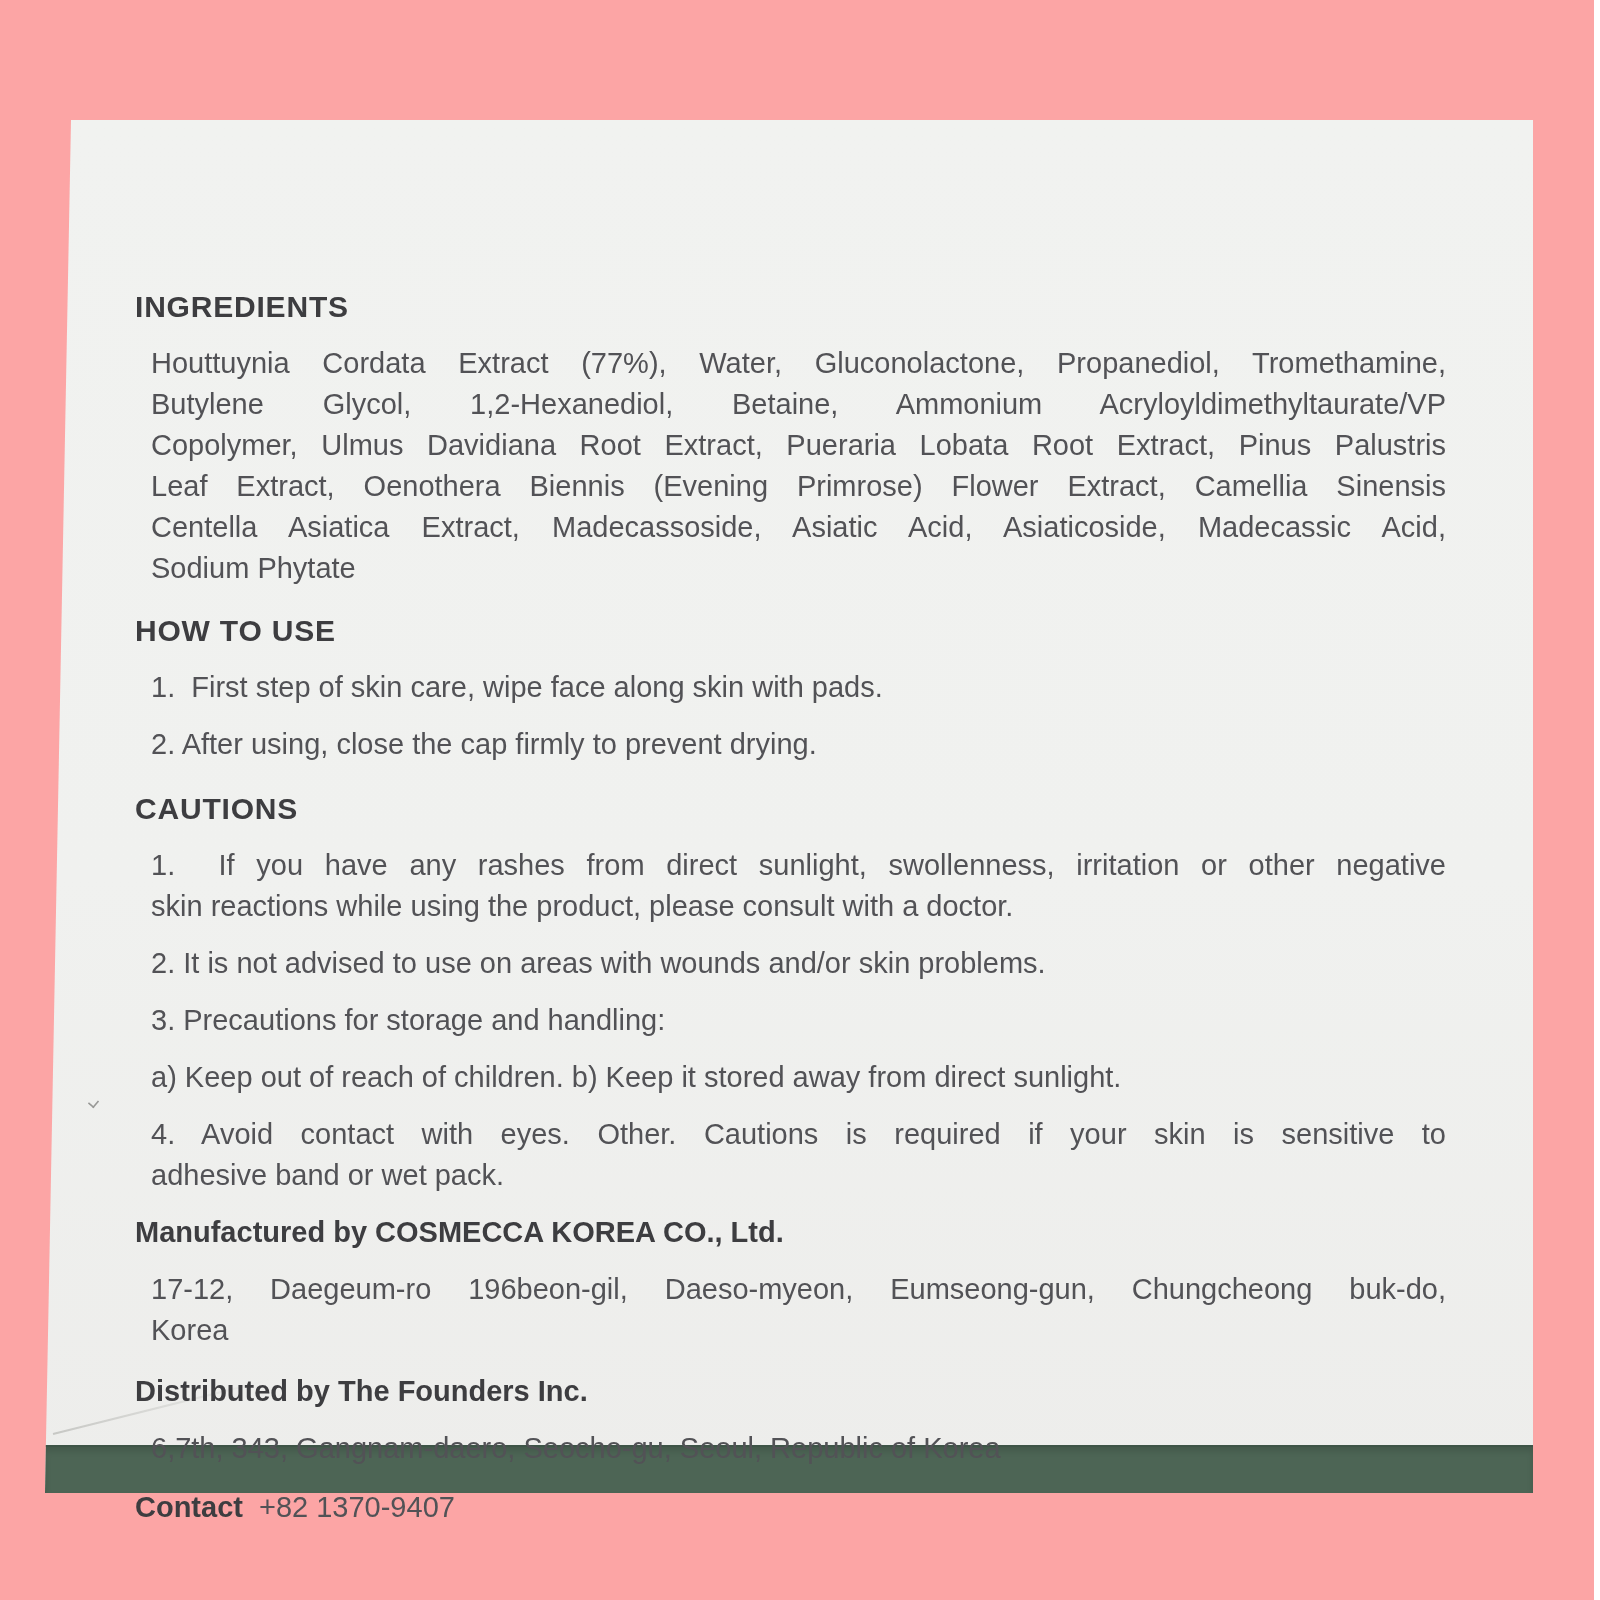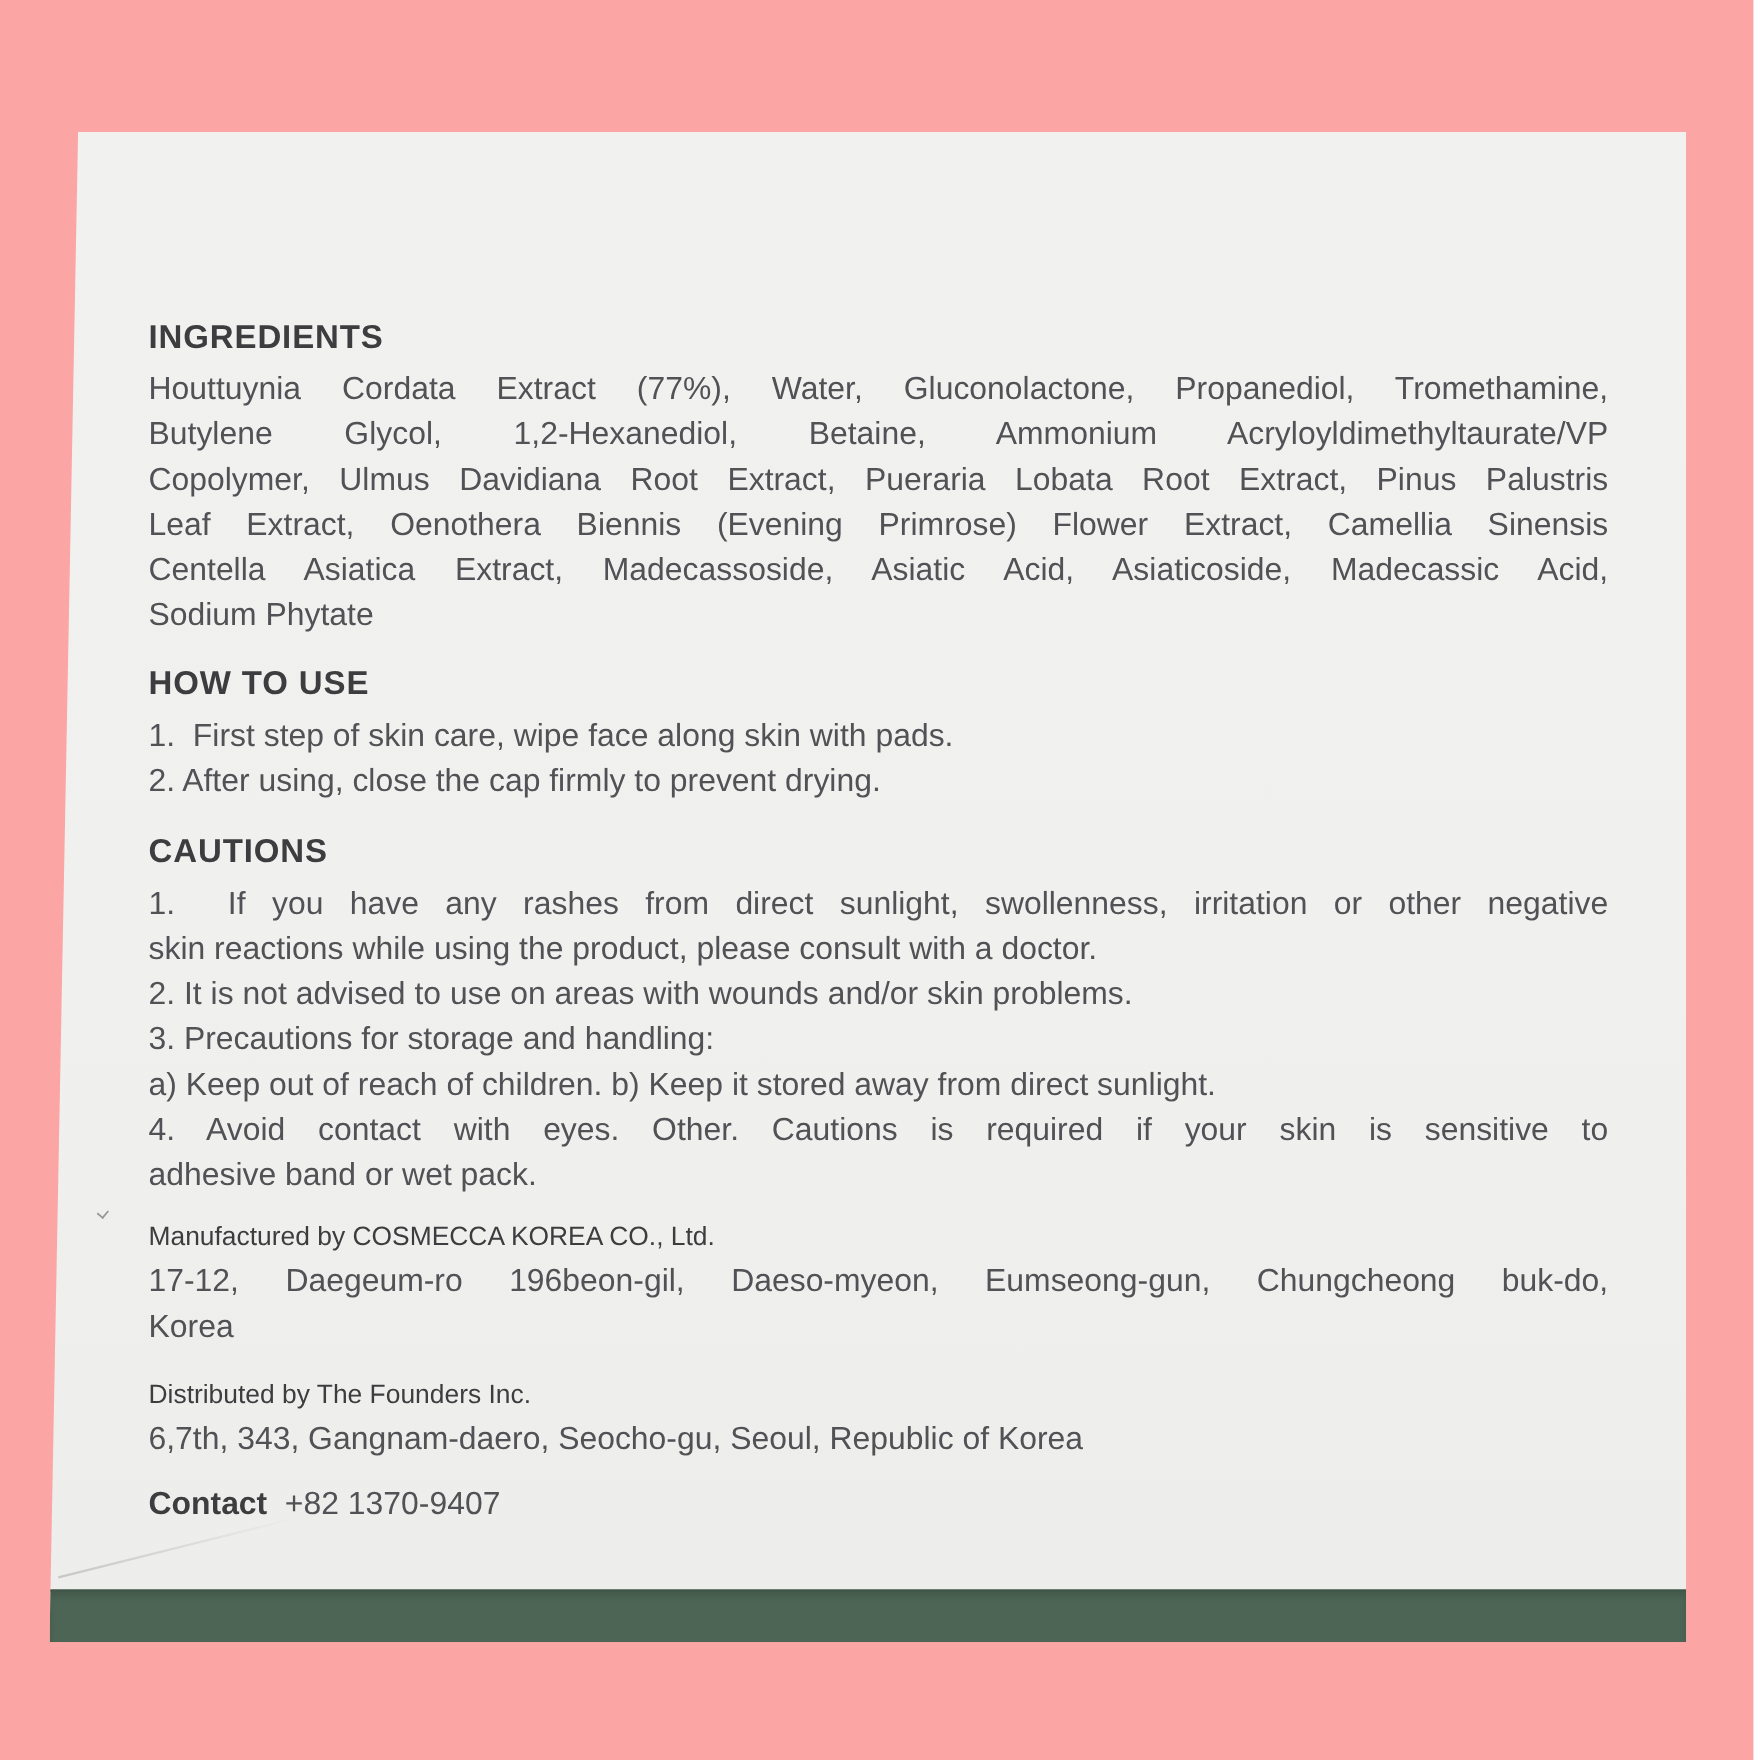--- a/index.html
+++ b/index.html
@@ -68,27 +68,27 @@
   }
   .heading {
     font-size: 30px;
     line-height: 41px;
     font-weight: bold;
     color: #3d3d40;
     letter-spacing: 0.8px;
     margin: 0 0 7px 0;
   }
   .subheading {
-    font-size: 24px;
+    font-size: 29px;
     line-height: 41px;
-    font-weight: normal;
+    font-weight: bold;
     color: #3d3d40;
     margin: 0;
   }
-  .para { margin: 0; }
+  .para { margin: 16px; }
   .line { white-space: pre-wrap; }
   
   .para > .line:not(:last-child) {
     text-align: justify;
     text-align-last: justify;
   }
   #sec-howto        { margin-top: 21px; }
   #sec-cautions     { margin-top: 23px; }
   #sec-manufacturer { margin-top: 15px; }
   #sec-distributor  { margin-top: 20px; }

